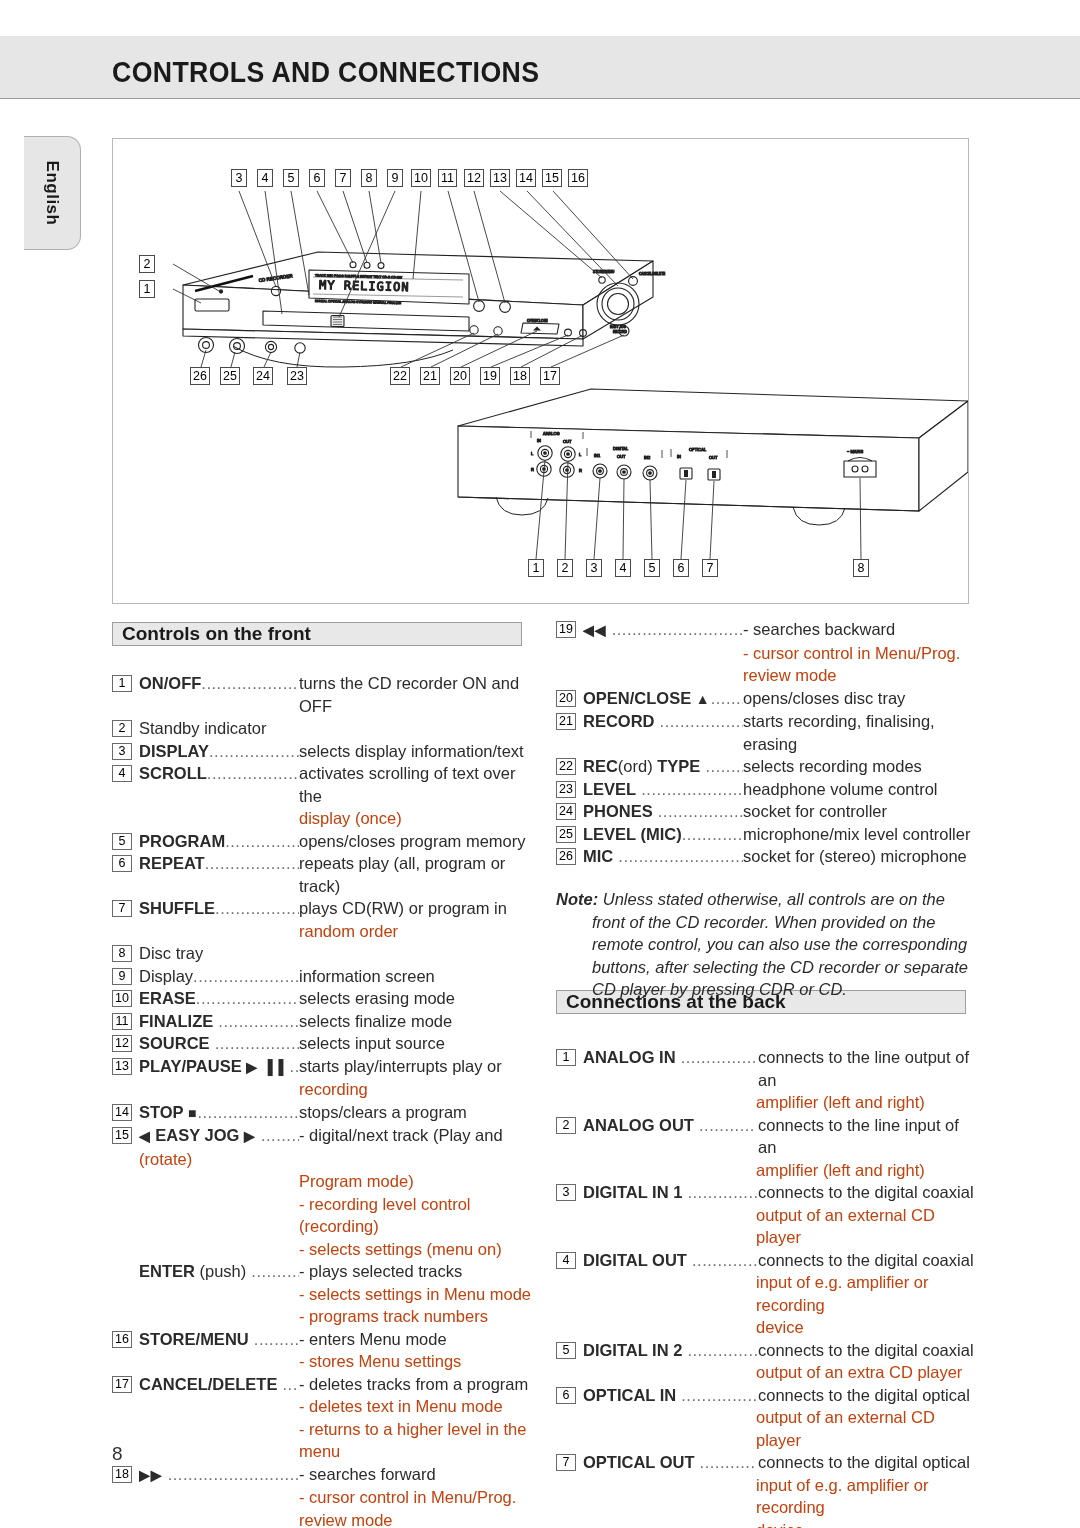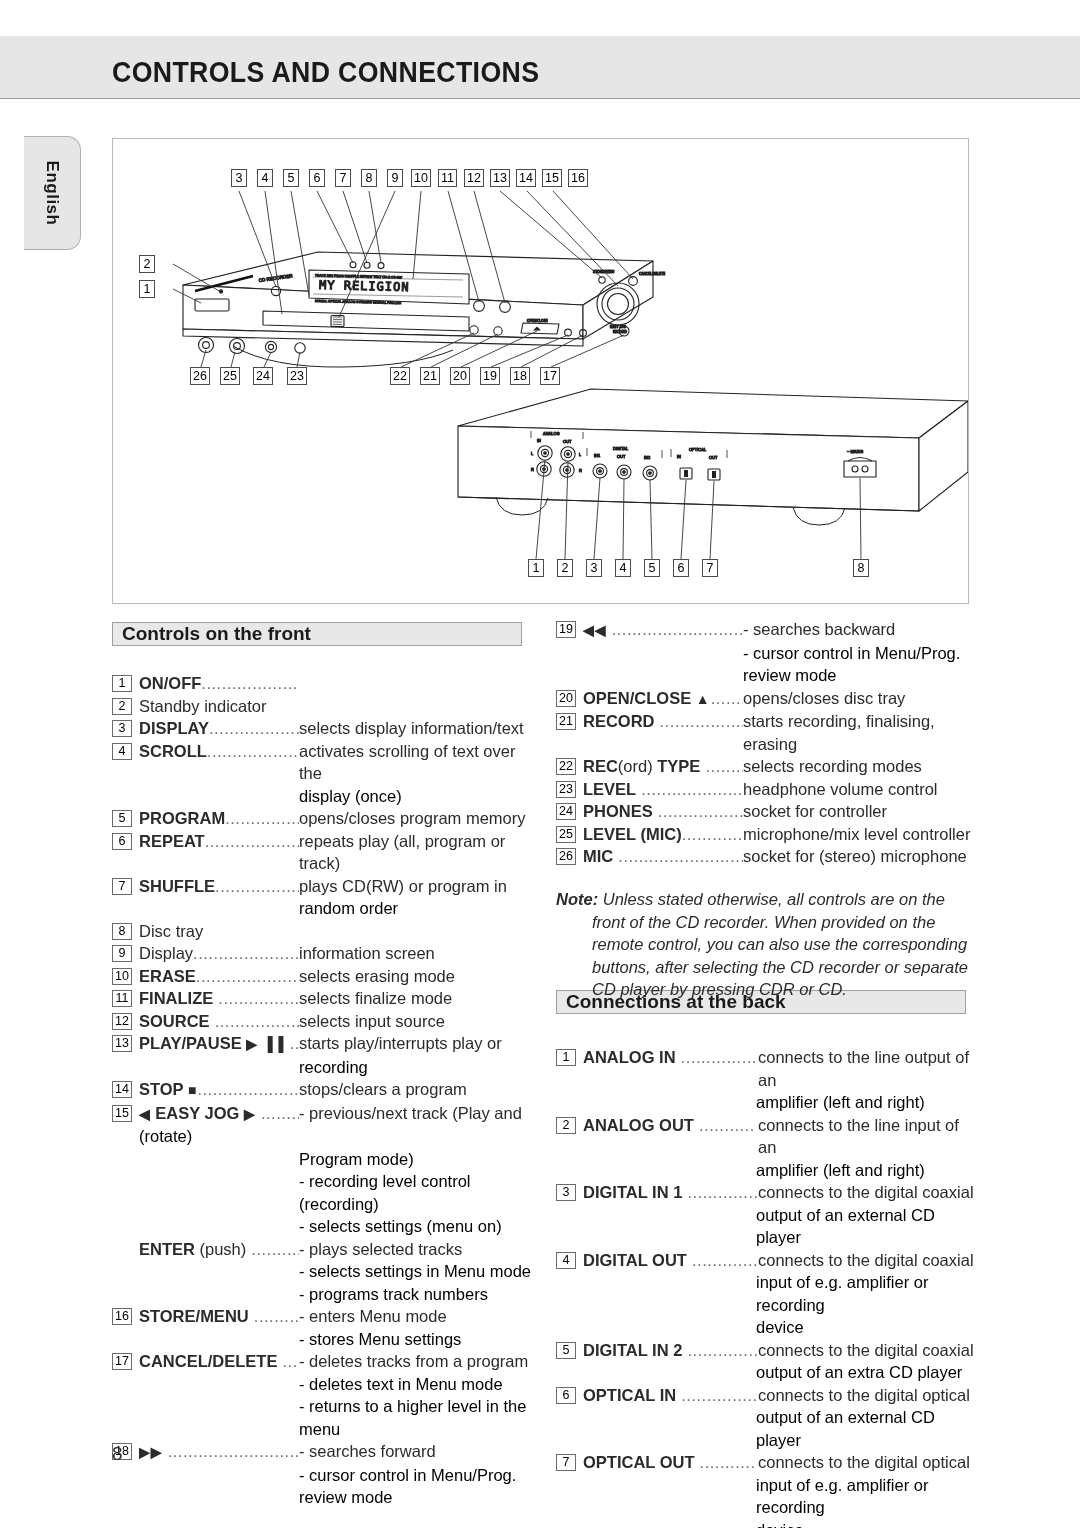--- a/index.html
+++ b/index.html
@@ -78,21 +78,21 @@
     flex:0 0 auto;width:160px;position:relative;overflow:hidden;
     white-space:nowrap;
   }
   .label-cell.wide{width:175px;}
   .lbl{font-weight:bold;}
   .lbl.plain{font-weight:normal;}
   .lbl .reg{font-weight:normal;}
   .dots{color:#6f6f6f;letter-spacing:.5px;}
   .desc{flex:1 1 auto;}
   .cont{
-    display:flex;font-size:16.5px;line-height:22.5px;color:#000000;
+    display:flex;font-size:16.5px;line-height:22.5px;color:#c2410c;
   }
   .cont .pad{flex:0 0 auto;width:187px;}
   .cont .pad.deep{width:200px;}
   .cont .txt{flex:1 1 auto;}
 
   .glyph{font-size:14px;letter-spacing:1px;}
 
   
   #note{
     position:absolute;left:556px;top:860px;width:420px;
@@ -374,20 +374,21 @@
 
 <div class="section-bar" style="left:556px;top:990px;width:410px;">
   <span>Connections at the back</span>
 </div>
 
 <div id="col-left" class="col">
     <div class="entry">
       <div class="row">
         <div class="num">1</div>
         <div class="label-cell"><span class="lbl">ON/OFF</span><span class="dots">........................</span></div>
+        <div class="desc">turns the CD recorder ON and OFF</div>
       </div>
     </div>
     <div class="entry">
       <div class="row">
         <div class="num">2</div>
         <div class="label-cell"><span class="lbl plain">Standby indicator</span></div>
         <div class="desc"></div>
       </div>
     </div>
     <div class="entry">
@@ -483,21 +484,21 @@
       <div class="row">
         <div class="num">14</div>
         <div class="label-cell"><span class="lbl">STOP <span class="glyph">■</span></span><span class="dots">.......................</span></div>
         <div class="desc">stops/clears a program</div>
       </div>
     </div>
     <div class="entry">
       <div class="row">
         <div class="num">15</div>
         <div class="label-cell"><span class="lbl"><span class="glyph">◀</span> EASY JOG <span class="glyph">▶</span></span><span class="dots"> ........</span></div>
-        <div class="desc">- previous/next track (Play and</div>
+        <div class="desc">- digital/next track (Play and</div>
       </div>
       <div class="cont">
         <div class="pad" style="width: 27px;"></div>
         <div class="txt">(rotate)</div>
       </div>
       <div class="cont">
         <div class="pad"></div>
         <div class="txt">Program mode)</div>
       </div>
       <div class="cont">

